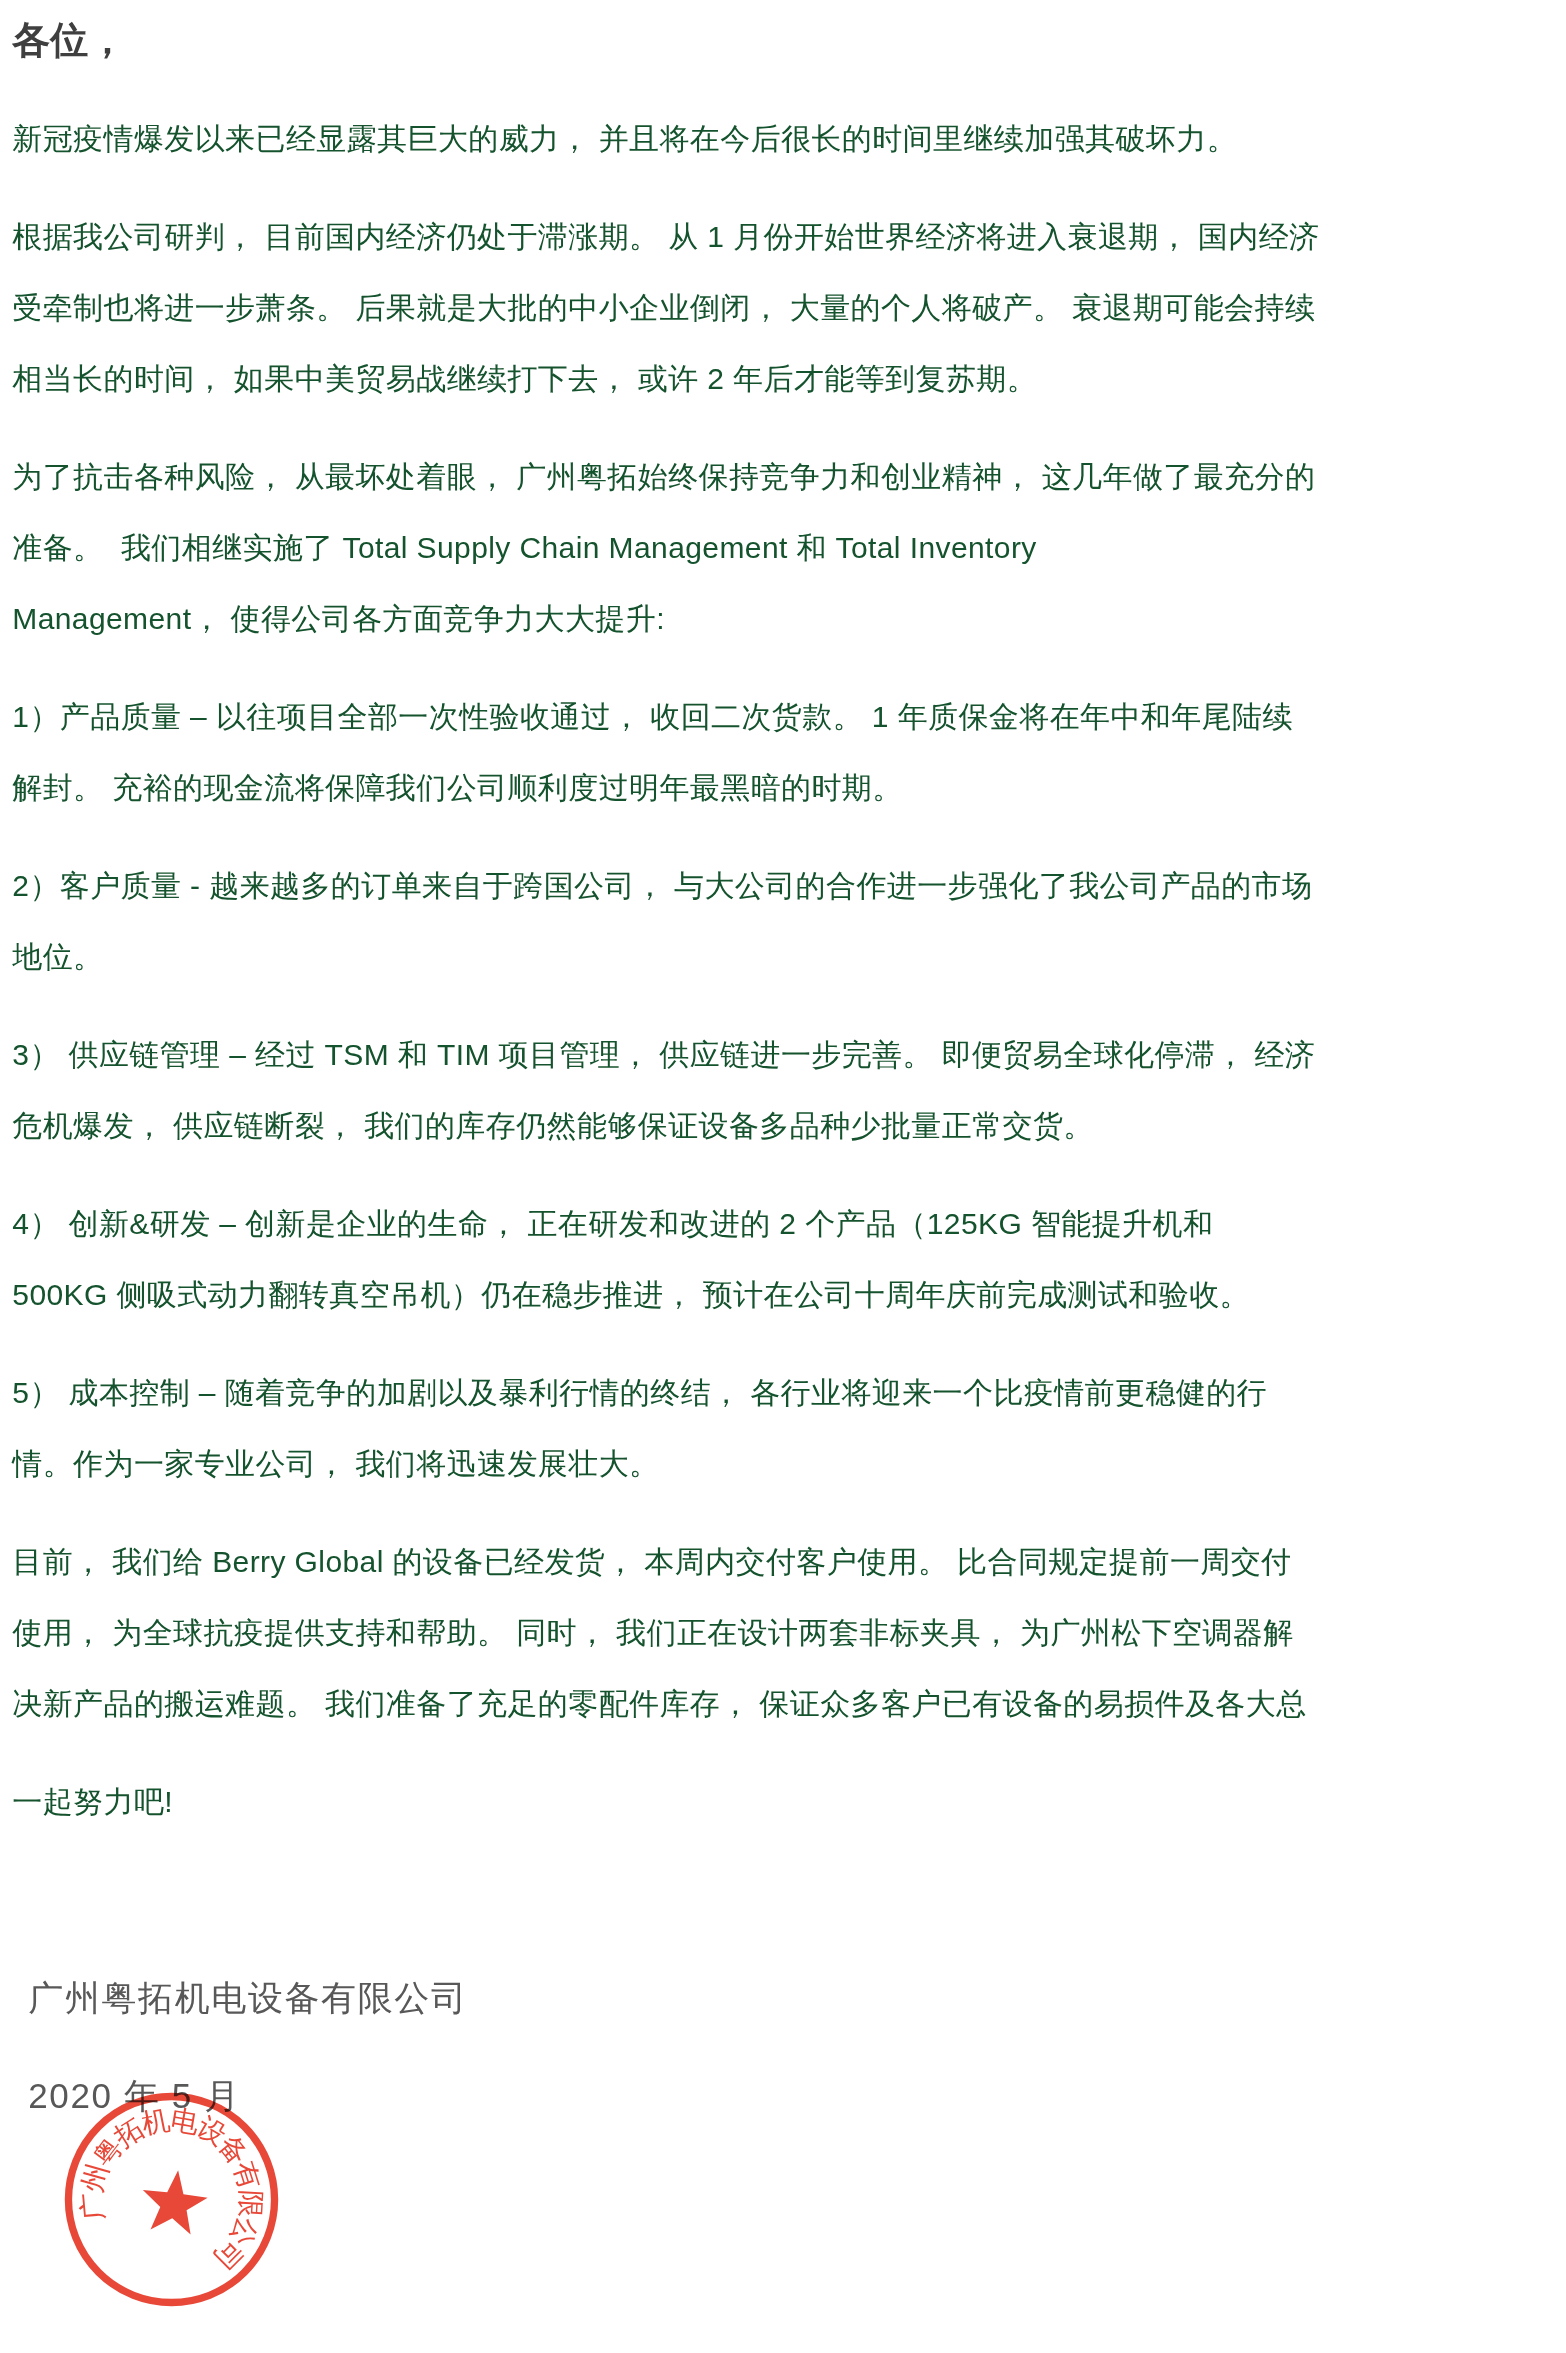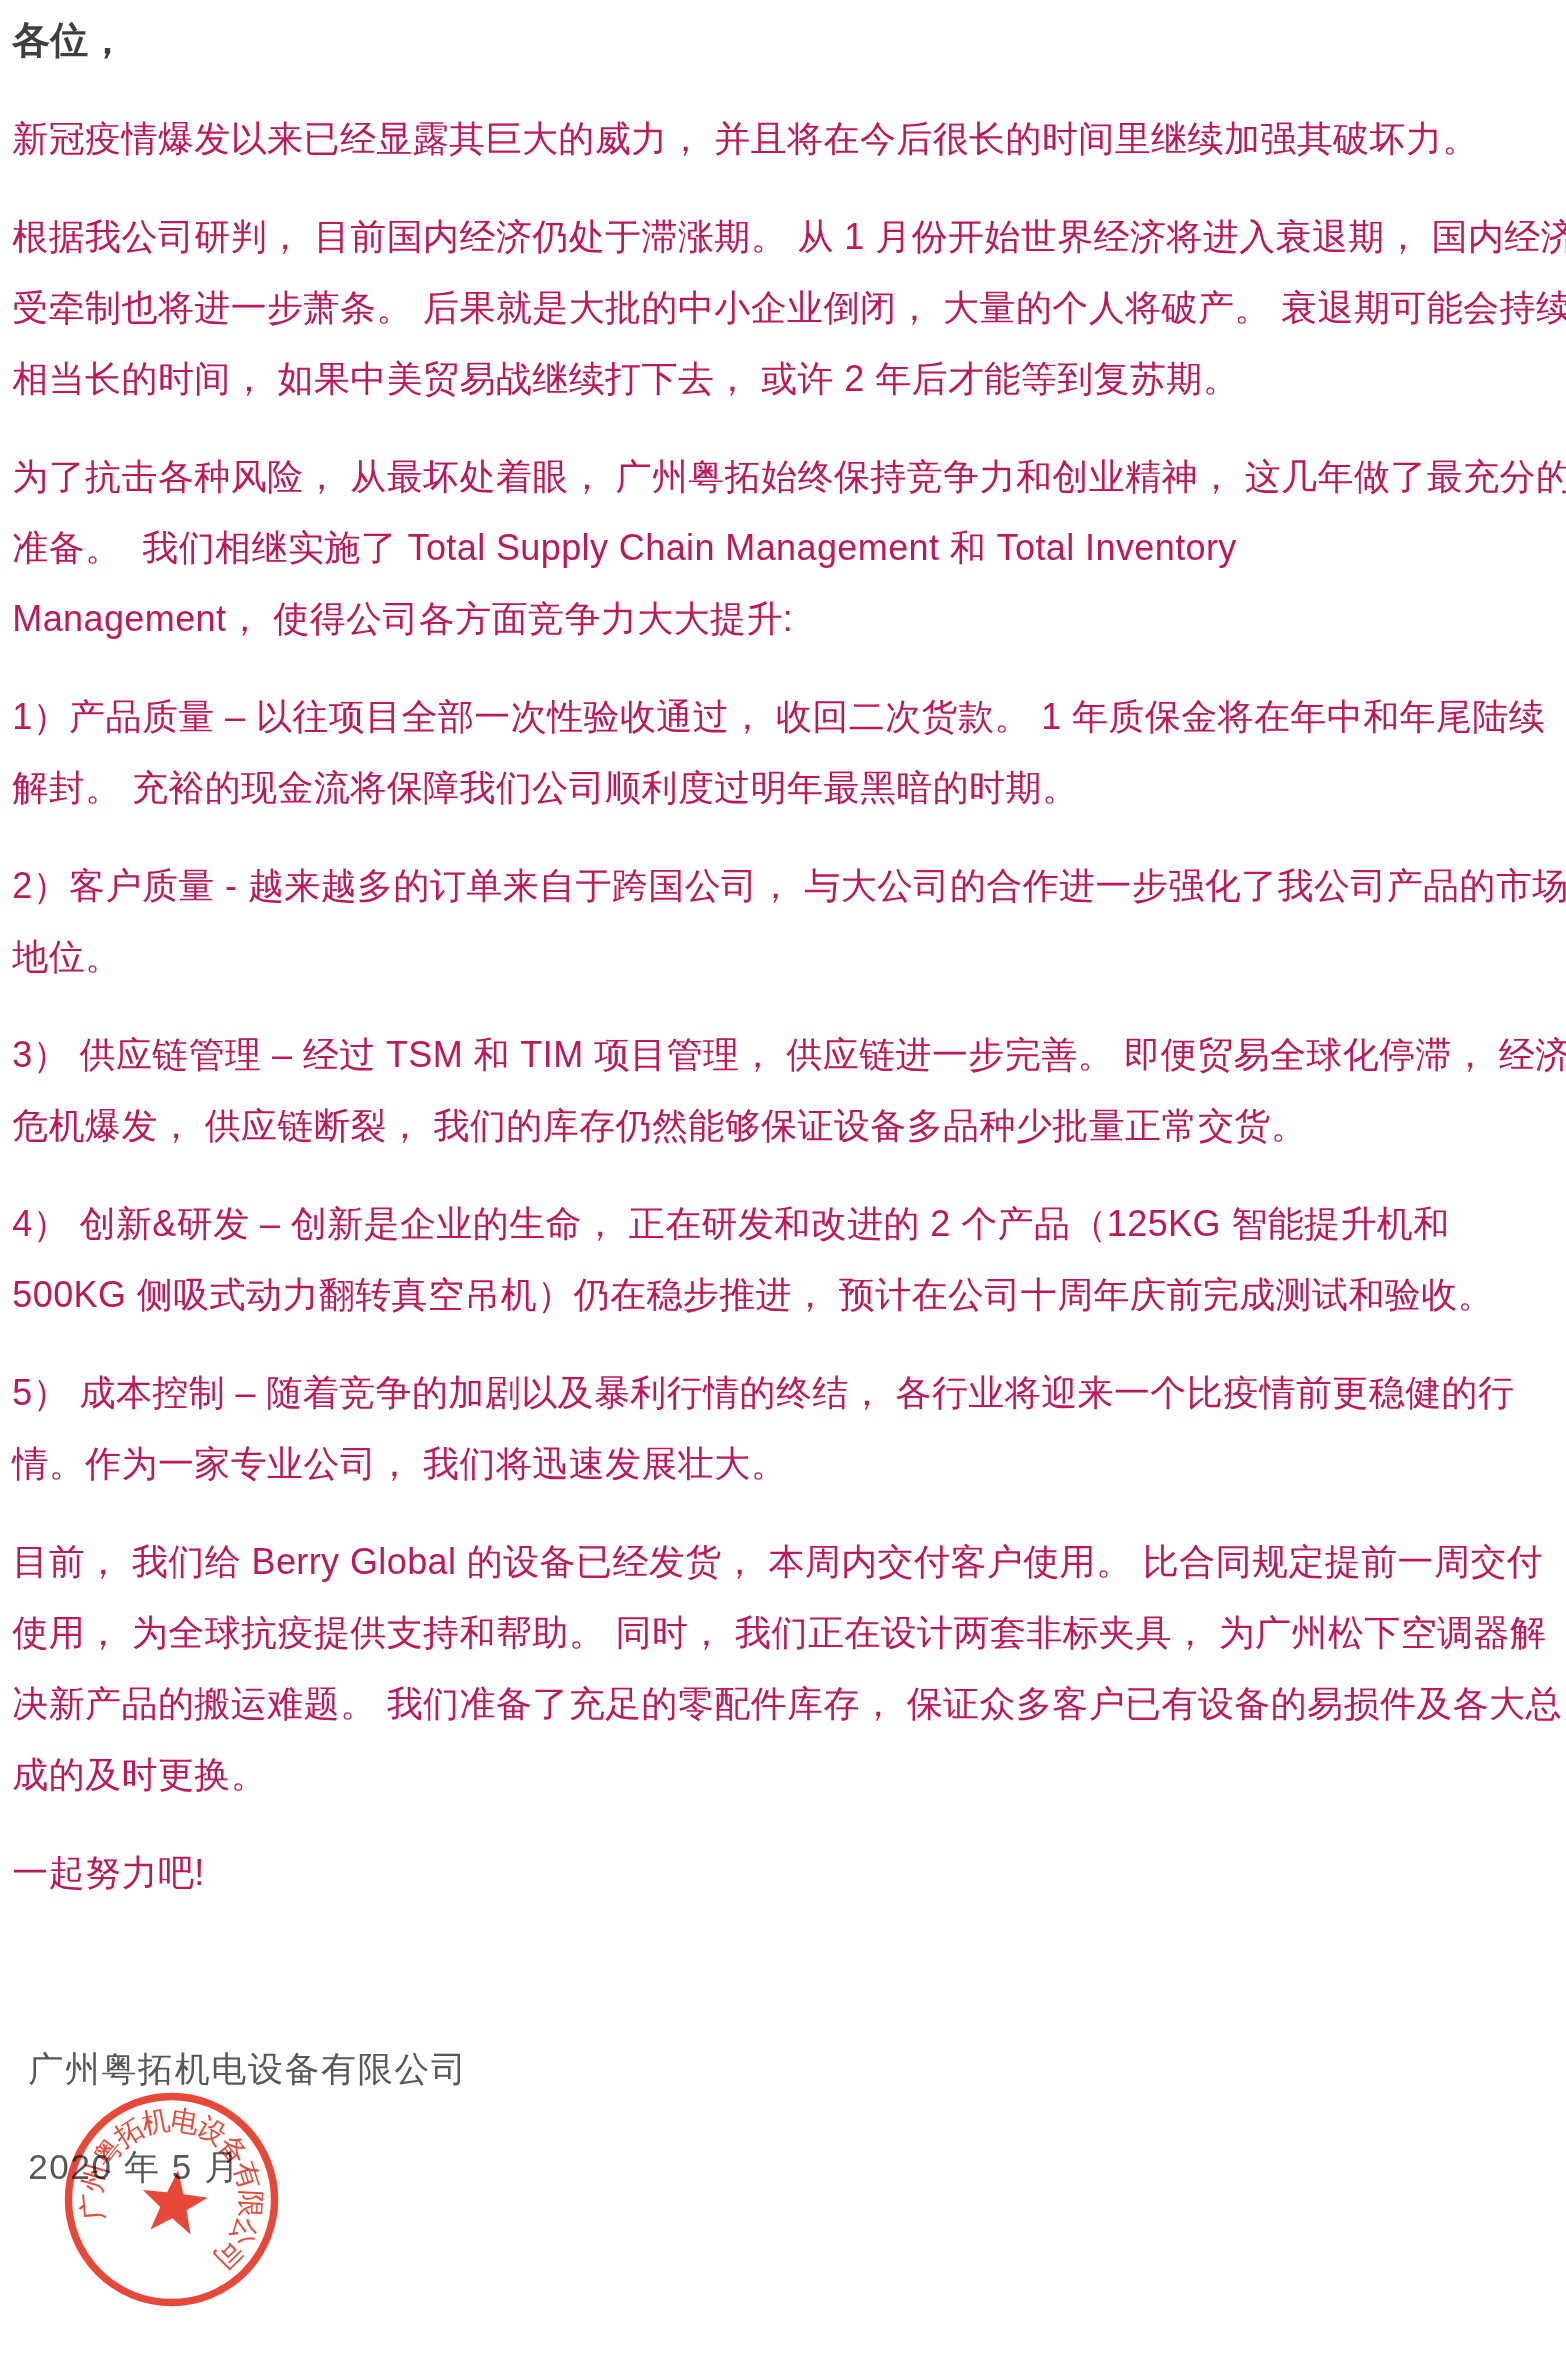--- a/index.html
+++ b/index.html
@@ -10,21 +10,21 @@
   .page{
     position:relative;width:1567px;height:2354px;box-sizing:border-box;
     padding:4.9px 6.5px 0 12.3px;overflow:hidden;
   }
   .greeting{
     font-size:38px;font-weight:700;color:#3f3f3f;
     line-height:71px;height:71px;margin:0 0 27px 0;white-space:pre;
   }
   .para{margin:0 0 27px 0;}
   .line{
-    font-size:36px;color:#be185d;line-height:71px;height:71px;
+    font-size:30px;color:#14532d;line-height:71px;height:71px;
     white-space:pre;letter-spacing:0.4px;overflow:visible;
   }
   .company-line,.date-line{
     font-size:35px;color:#585858;line-height:71px;height:71px;
     white-space:pre;letter-spacing:1.6px;
   }
   .company-para,.date-para{margin:0 0 27px 16px;}
   .seal{
     position:absolute;left:57px;top:2085px;width:229px;height:229px;
     mix-blend-mode:multiply;opacity:0.93;pointer-events:none;
@@ -69,21 +69,20 @@
         <div class="line">500KG 侧吸式动力翻转真空吊机）仍在稳步推进， 预计在公司十周年庆前完成测试和验收。</div>
       </div>
       <div class="para">
         <div class="line">5） 成本控制 – 随着竞争的加剧以及暴利行情的终结， 各行业将迎来一个比疫情前更稳健的行</div>
         <div class="line">情。作为一家专业公司， 我们将迅速发展壮大。</div>
       </div>
       <div class="para">
         <div class="line">目前， 我们给 Berry Global 的设备已经发货， 本周内交付客户使用。 比合同规定提前一周交付</div>
         <div class="line">使用， 为全球抗疫提供支持和帮助。 同时， 我们正在设计两套非标夹具， 为广州松下空调器解</div>
         <div class="line">决新产品的搬运难题。 我们准备了充足的零配件库存， 保证众多客户已有设备的易损件及各大总</div>
-        <div class="line">成的及时更换。</div>
       </div>
       <div class="para">
         <div class="line">一起努力吧!</div>
       </div>
       <div class="para">
         <div class="line"> </div>
       </div>
     </div>
 
   <div class="company-para">

